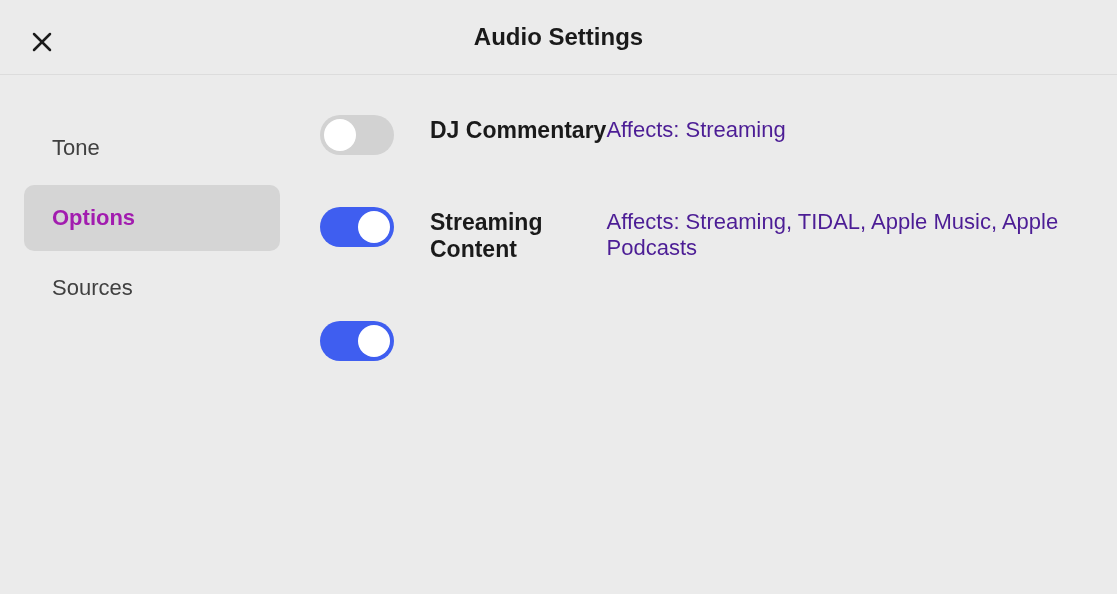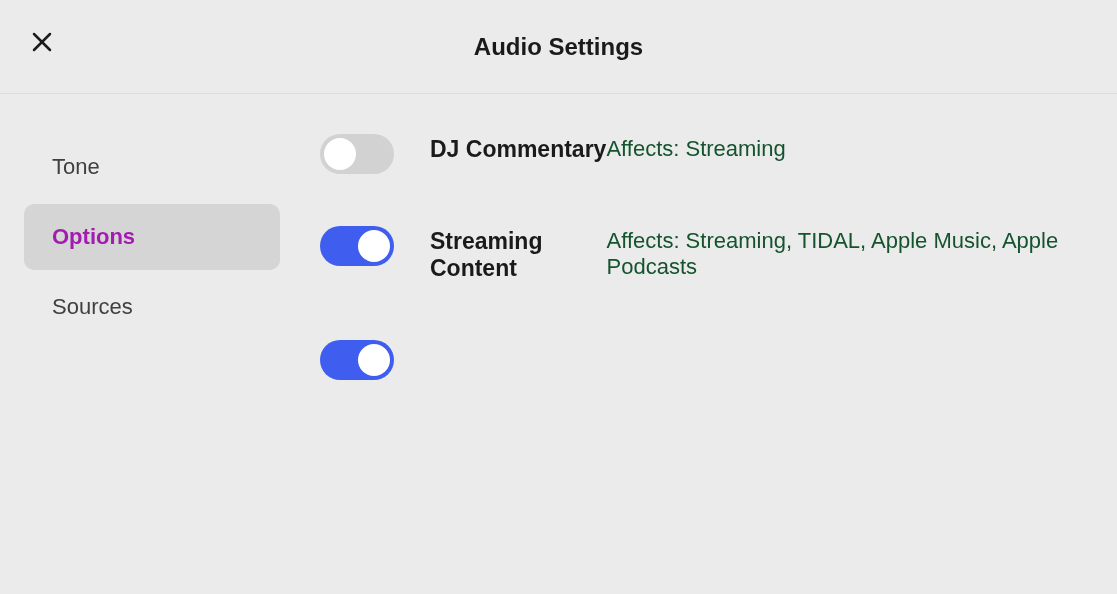--- a/index.html
+++ b/index.html
@@ -8,21 +8,21 @@
       box-sizing: border-box;
     }
     body {
       font-family: -apple-system, BlinkMacSystemFont, "Segoe UI", Helvetica, Arial, sans-serif;
       background: #ebebeb;
       width: 1117px;
       height: 594px;
       overflow: hidden;
     }
     .header {
-      height: 94px;
+      height: 75px;
       border-bottom: 1px solid #dcdcdc;
       position: relative;
       display: flex;
       align-items: center;
       justify-content: center;
     }
     .close-btn {
       position: absolute;
       left: 28px;
       top: 28px;
@@ -111,21 +111,21 @@
     }
     .option-title {
       font-size: 23px;
       font-weight: 600;
       color: #1a1a1a;
       margin-bottom: 6px;
     }
     .option-subtitle {
       font-size: 22px;
       font-weight: 400;
-      color: #14532d;
+      color: #4c1d95;
     }
   </style>
 </head>
 <body>
 
 <div class="header">
   <div class="close-btn">
     <svg viewBox="0 0 24 24" fill="none" stroke="#1a1a1a" stroke-width="2.5" stroke-linecap="round">
       <line x1="4" y1="4" x2="20" y2="20"></line>
       <line x1="20" y1="4" x2="4" y2="20"></line>

